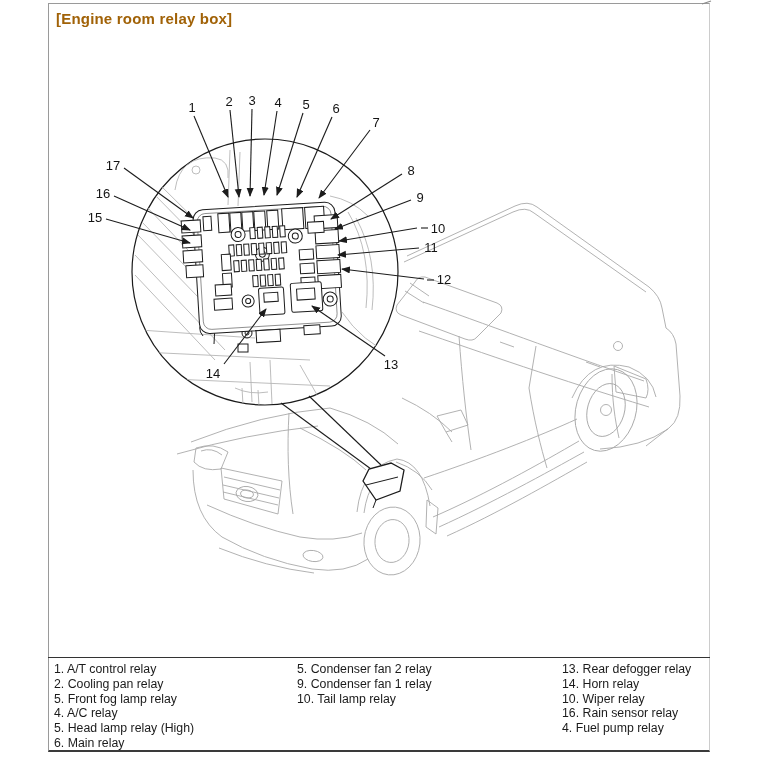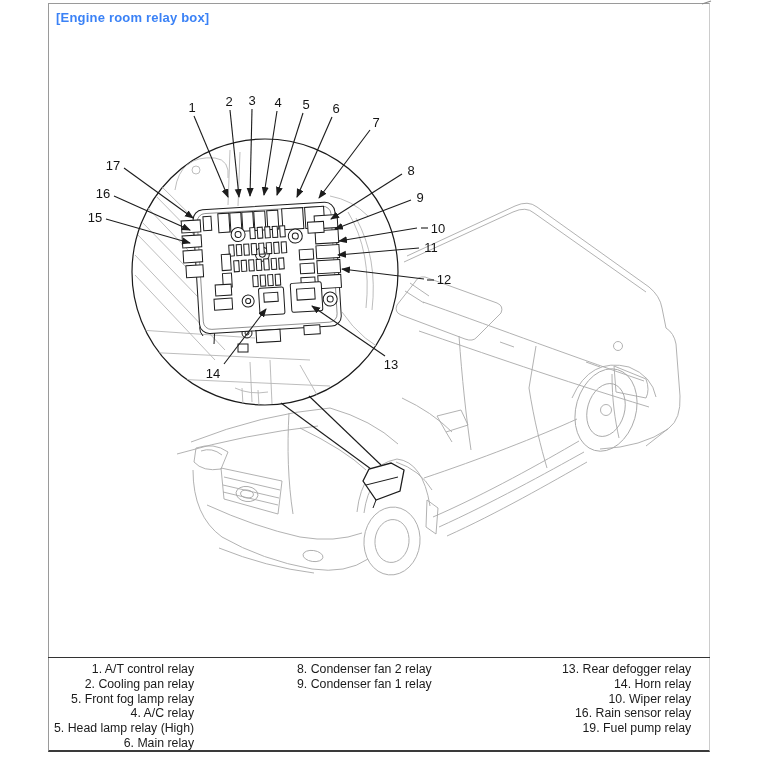--- a/index.html
+++ b/index.html
@@ -1,26 +1,26 @@
 <!DOCTYPE html>
 <html><head>
 <meta charset="utf-8">
 <style>
   html,body{margin:0;padding:0;background:#ffffff;}
   body{width:758px;height:758px;position:relative;overflow:hidden;
        font-family:"Liberation Sans",sans-serif;color:#1b1b1b;}
   .page-frame{position:absolute;left:48px;top:3px;width:662px;height:749px;
        box-sizing:border-box;border:1px solid #9a9a9a;border-right-color:#cccccc;
        border-bottom:2px solid #3a3a3a;background:#ffffff;}
-  .page-title{position:absolute;left:56px;top:10px;font-size:13px;font-weight:bold;
-       color:#3b82f6;letter-spacing:.2px;white-space:nowrap;}
+  .page-title{position:absolute;left:56px;top:10px;font-size:15px;font-weight:bold;
+       color:#a16207;letter-spacing:.2px;white-space:nowrap;}
   .legend-divider{position:absolute;left:48px;top:657px;width:662px;height:0;
        border-top:1.5px solid #333;}
   .legend-col{position:absolute;top:662px;font-size:12.3px;line-height:14.75px;
-       color:#1b1b1b;white-space:nowrap;text-align:right;}
+       color:#1b1b1b;white-space:nowrap;}
   .legend-col ul{list-style:none;margin:0;padding:0;}
   #legend-col-1{left:54px;}
   #legend-col-2{left:297px;}
   #legend-col-3{left:562px;}
   svg{position:absolute;left:0;top:0;}
   .sketch{stroke:#a9a9a9;stroke-width:.9;fill:none;}
   .graybg{stroke:#b5b5b5;stroke-width:.9;fill:none;}
   .ink{stroke:#1c1c1c;fill:none;}
   .boxpart{stroke:#1c1c1c;stroke-width:1;fill:#ffffff;}
   .boxpart-thin{stroke:#4a4a4a;stroke-width:.6;fill:none;}
@@ -306,25 +306,26 @@
     <li>1. A/T control relay</li>
     <li>2. Cooling pan relay</li>
     <li>5. Front fog lamp relay</li>
     <li>4. A/C relay</li>
     <li>5. Head lamp relay (High)</li>
     <li>6. Main relay</li>
   </ul>
 </div>
 <div class="legend-col" id="legend-col-2">
   <ul>
-    <li>8. Condenser fan 2 relay</li>
+    <li>5. Condenser fan 2 relay</li>
     <li>9. Condenser fan 1 relay</li>
+    <li>10. Tail lamp relay</li>
   </ul>
 </div>
 <div class="legend-col" id="legend-col-3">
   <ul>
     <li>13. Rear defogger relay</li>
     <li>14. Horn relay</li>
     <li>10. Wiper relay</li>
     <li>16. Rain sensor relay</li>
-    <li>19. Fuel pump relay</li>
+    <li>4. Fuel pump relay</li>
   </ul>
 </div>
 
 </body></html>

